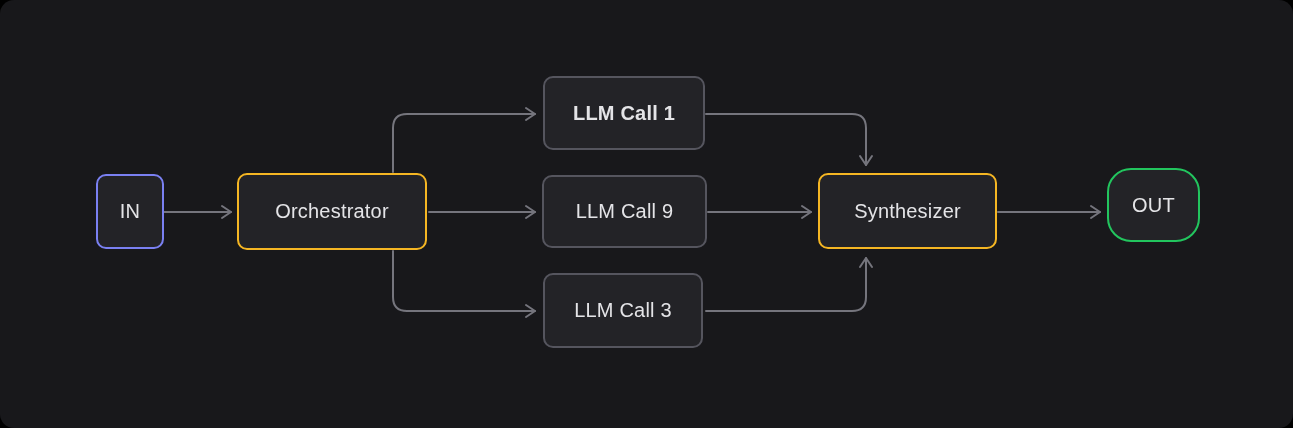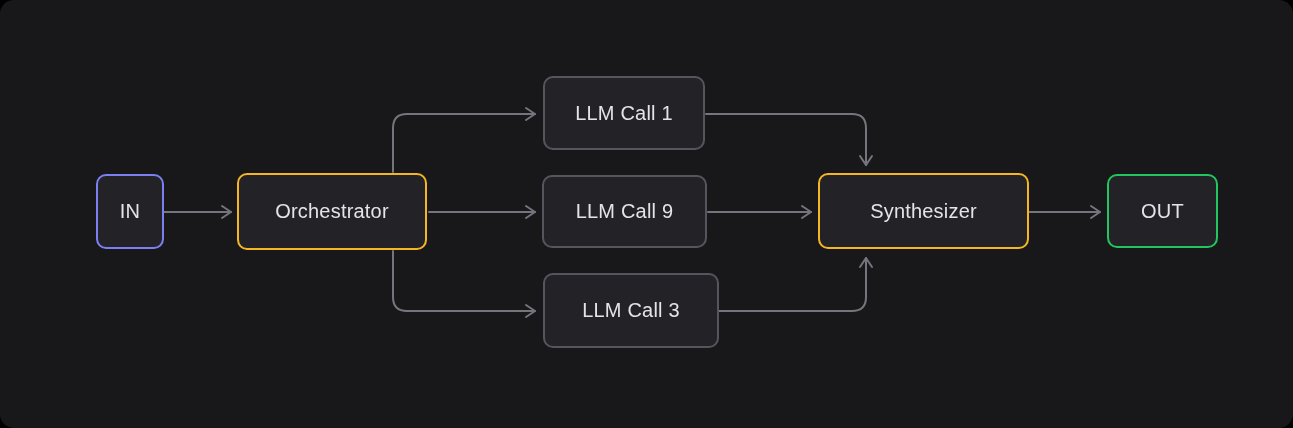--- a/index.html
+++ b/index.html
@@ -40,25 +40,25 @@
     letter-spacing: 0.2px;
     white-space: nowrap;
   }
   .node--indigo { border-color: #7a80f2; margin-left: 20px; }
   .node--amber  { border-color: #f5b623; border-radius: 10px; }
   .node--green  { border-color: #22c55e; }
   .node--gray   { border-color: #55555e; }
 
   .node-in          { left: 76px;   top: 174px; width: 68px;  height: 75px; }
   .node-orch        { left: 237px;  top: 173px; width: 190px; height: 77px; }
-  .node-llm1        { left: 543px;  top: 76px;  width: 162px; height: 74px; }
+  .node-llm1        { left: 543px;  top: 76px;  width: 162px; height: 74px; font-weight: bold; }
   .node-llm2        { left: 542px;  top: 175px; width: 165px; height: 73px; }
-  .node-llm3        { left: 543px;  top: 273px; width: 176px; height: 75px; }
-  .node-synth       { left: 818px;  top: 173px; width: 211px; height: 76px; }
-  .node-out         { left: 1107px; top: 174px; width: 111px;  height: 74px; }
+  .node-llm3        { left: 543px;  top: 273px; width: 160px; height: 75px; }
+  .node-synth       { left: 818px;  top: 173px; width: 179px; height: 76px; }
+  .node-out         { left: 1107px; top: 168px; width: 93px;  height: 74px; border-radius: 24px; }
 </style>
 </head>
 <body>
 
 <div class="panel">
 
   <svg class="connectors" viewBox="0 0 1293 428" xmlns="http://www.w3.org/2000/svg">
     <defs>
       <marker id="chev" markerUnits="userSpaceOnUse" markerWidth="14" markerHeight="16" refX="11" refY="8" orient="auto">
         <path d="M2 2 L11 8 L2 14" fill="none" stroke="#75757d" stroke-width="2" stroke-linecap="round" stroke-linejoin="round"></path>

